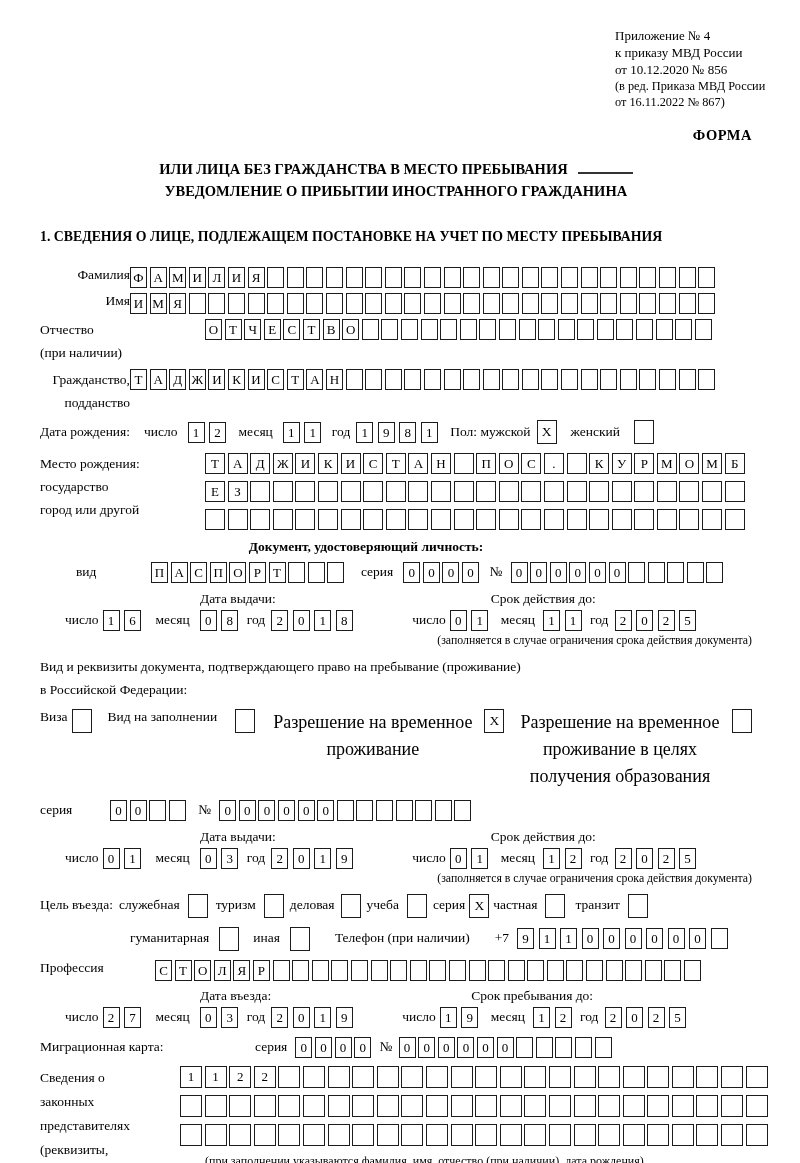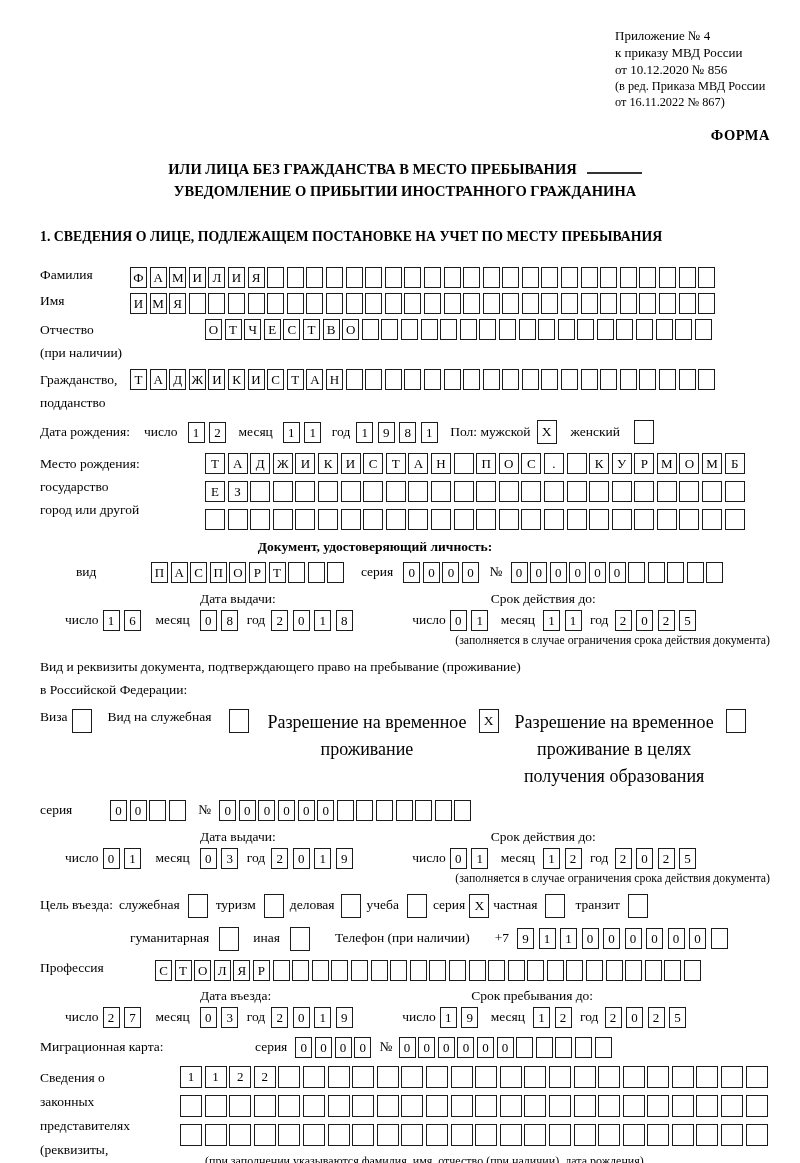--- a/index.html
+++ b/index.html
@@ -1,37 +1,37 @@
 <!DOCTYPE html>
 <html><head>
 <meta charset="utf-8">
 <style>
   * { margin:0; padding:0; box-sizing:content-box; }
   html,body { background:#ffffff; }
   .page {
     position:relative; width:800px; height:1163px; margin:0 auto;
     background:#fff; color:#000; overflow:hidden;
-    padding:28px 30px 0 40px; box-sizing:border-box;
+    padding:28px 48px 0 40px; box-sizing:border-box;
     font-family:"Liberation Serif","DejaVu Serif",serif; font-size:13.5px;
   }
   
   .hdr { margin-left:575px; white-space:nowrap; line-height:1.3; }
   .hdr .app { font-size:13px; }
   .hdr .rev { font-size:12.3px; }
   .hdr .rev:first-of-type { margin-top:5px; }
   .forma { text-align:right; font-weight:bold; font-size:14.5px; margin-top:16px; letter-spacing:.5px; }
   .title { text-align:center; font-weight:bold; font-size:14.5px; line-height:1.55; margin-top:14px; }
   .uline { display:inline-block; width:55px; border-bottom:2px solid #333; margin-left:10px; vertical-align:baseline; }
   .sec1 { font-weight:bold; font-size:13.8px; margin-top:26px; margin-bottom:22px; }
   
   .row { display:flex; align-items:flex-start; margin-bottom:5px; }
   .mid { align-items:center; }
   .lbl { flex:0 0 auto; font-size:13.5px; line-height:1.25; }
   .lblcol { flex:0 0 auto; font-size:13.5px; line-height:1.7; }
-  .w90 { width:90px; } .w165 { width:165px; } .w75 { width:75px;margin-left:36px; } .w70 { width:70px; }
+  .w90 { width:90px;text-align:right; } .w165 { width:165px; } .w75 { width:75px;margin-left:36px; } .w70 { width:70px; }
   .w115 { width:115px; } .w140 { width:140px; } .w215 { width:215px; }
   .cells { display:flex; flex:0 0 auto; }
   .cell {
     flex:0 0 auto; width:15px; height:19px; border:1.6px solid #1c1c1c;
     margin-right:2.6px; text-align:center; font-size:13px; line-height:19px;
   }
   .wide .cell { width:18px; }
   .guard .cell { width:20px; height:20px; }
   .sp .cell { margin-right:4.5px; }
   .cb {
@@ -409,21 +409,21 @@
       </div>
   </div>
   <div class="note">(заполняется в случае ограничения срока действия документа)</div>
 
   <div class="para">Вид и реквизиты документа, подтверждающего право на пребывание (проживание)</div>
   <div class="para">в Российской Федерации:</div>
 
   <div class="row opts">
     <span class="lbl">Виза</span>
     <span class="cb ml4"></span>
-    <span class="lbl ml16">Вид на служебная</span>
+    <span class="lbl ml16">Вид на заполнении</span>
     <span class="cb ml18"></span>
     <div class="optml ml18">
       <div>Разрешение на временное</div>
       <div>проживание</div>
     </div>
     <span class="cb ml12">X</span>
     <div class="optml ml16">
       <div>Разрешение на временное</div>
       <div>проживание в целях</div>
       <div>получения образования</div>

